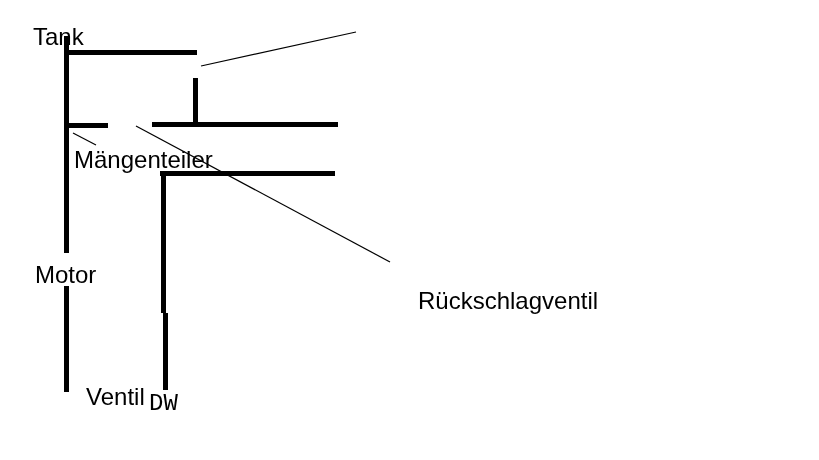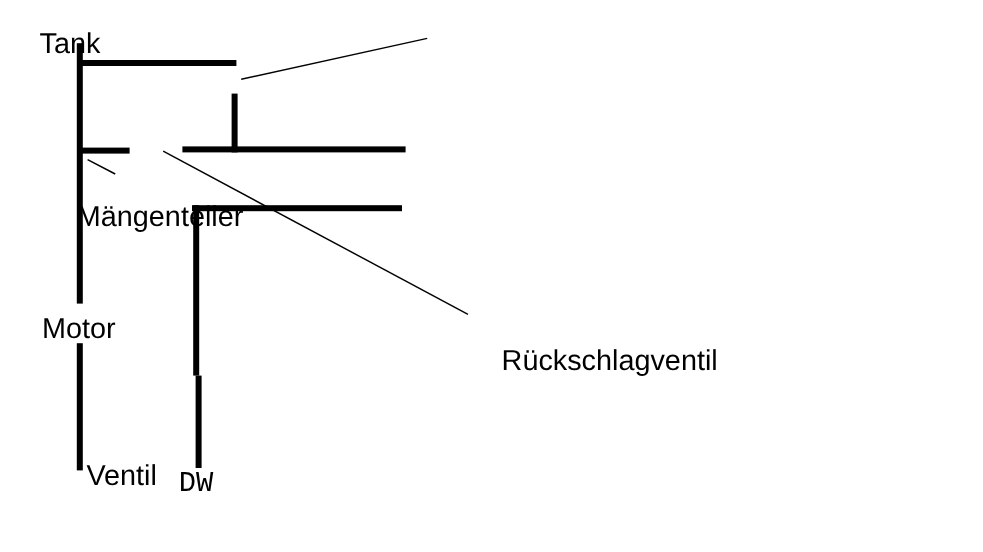--- a/index.html
+++ b/index.html
@@ -51,18 +51,18 @@
   <div class="vline" style="left:161px; top:171px; width:5px; height:142px;"></div>
   <div class="vline" style="left:163px; top:313px; width:5px; height:77px;"></div>
 
   <svg class="pointers" width="819" height="460" viewBox="0 0 819 460">
     <line x1="201" y1="66" x2="356" y2="32" stroke="#000000" stroke-width="1.2"></line>
     <line x1="136" y1="126" x2="390" y2="262" stroke="#000000" stroke-width="1.2"></line>
     <line x1="73" y1="133" x2="96" y2="145" stroke="#000000" stroke-width="1.2"></line>
   </svg>
 
   <div class="lbl" style="left:33px; top:25px;">Tank</div>
-  <div class="lbl" style="left:64px; top:148px;margin-top:21px;">Mängenteiler</div>
+  <div class="lbl" style="left:74px; top:148px;">Mängenteiler</div>
   <div class="lbl" style="left:35px; top:263px;">Motor</div>
   <div class="lbl" style="left:418px; top:289px;">Rückschlagventil</div>
-  <div class="lbl" style="left:72px; top:385px;">Ventil</div>
+  <div class="lbl" style="left:86px; top:385px;">Ventil</div>
   <div class="lbl" style="left:149px; top:392px;font-family:Liberation Mono, monospace;">DW</div>
 </div>
 
 </body></html>

